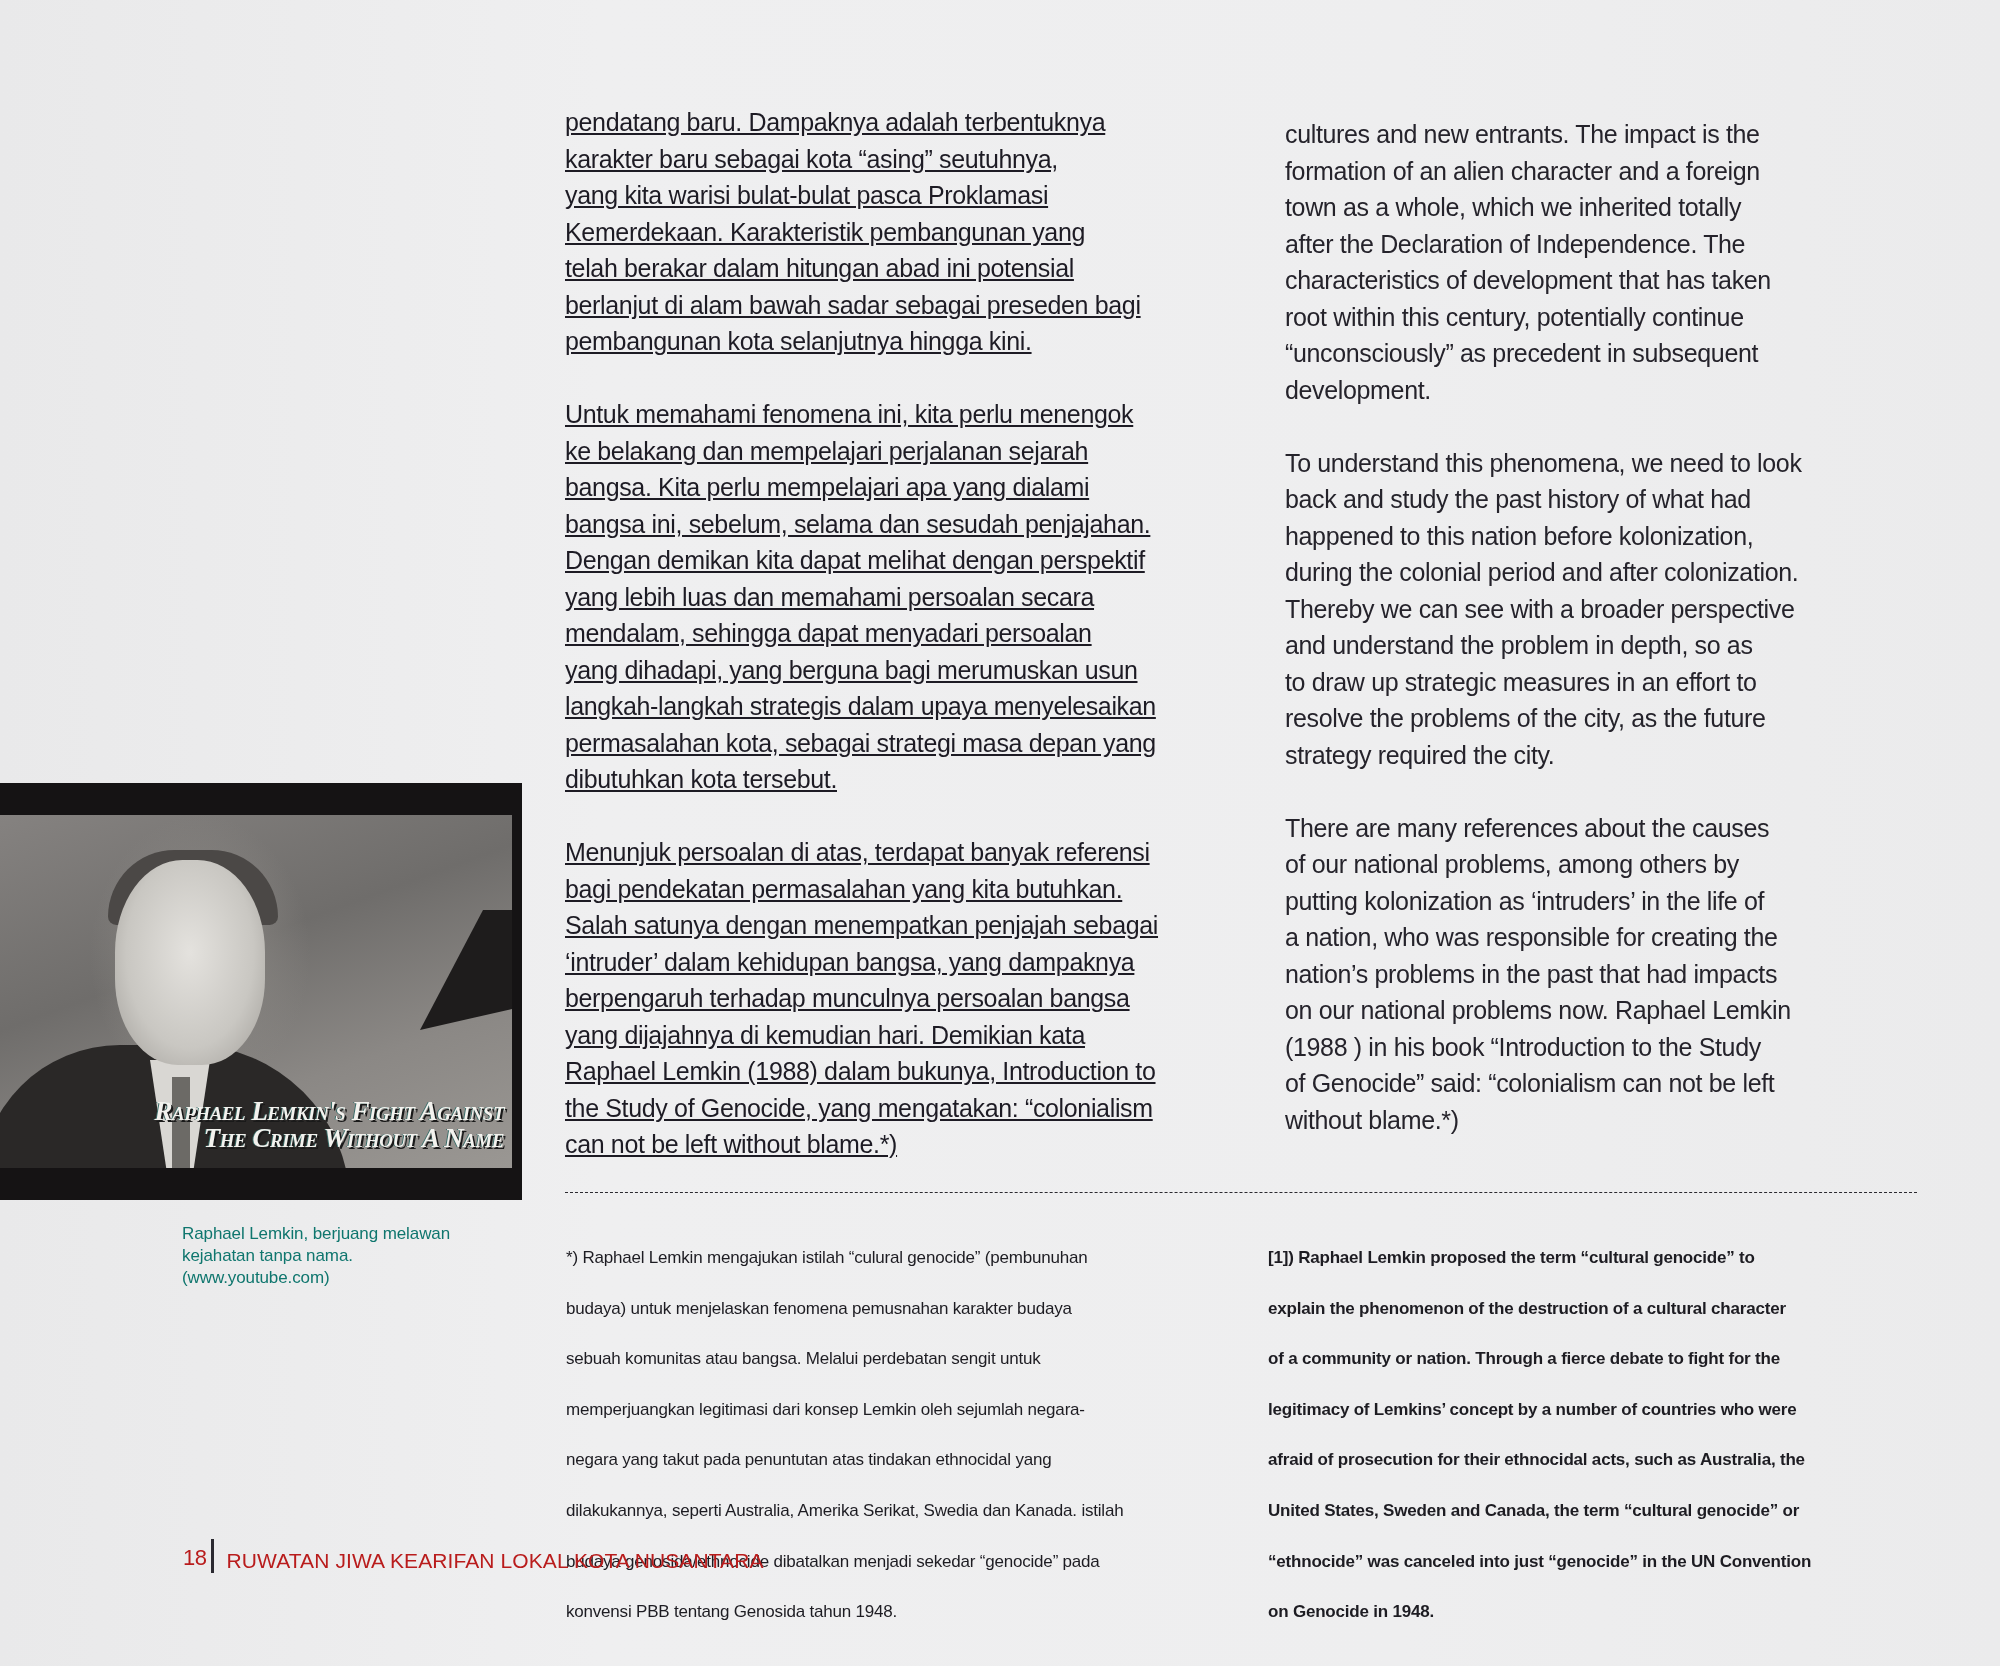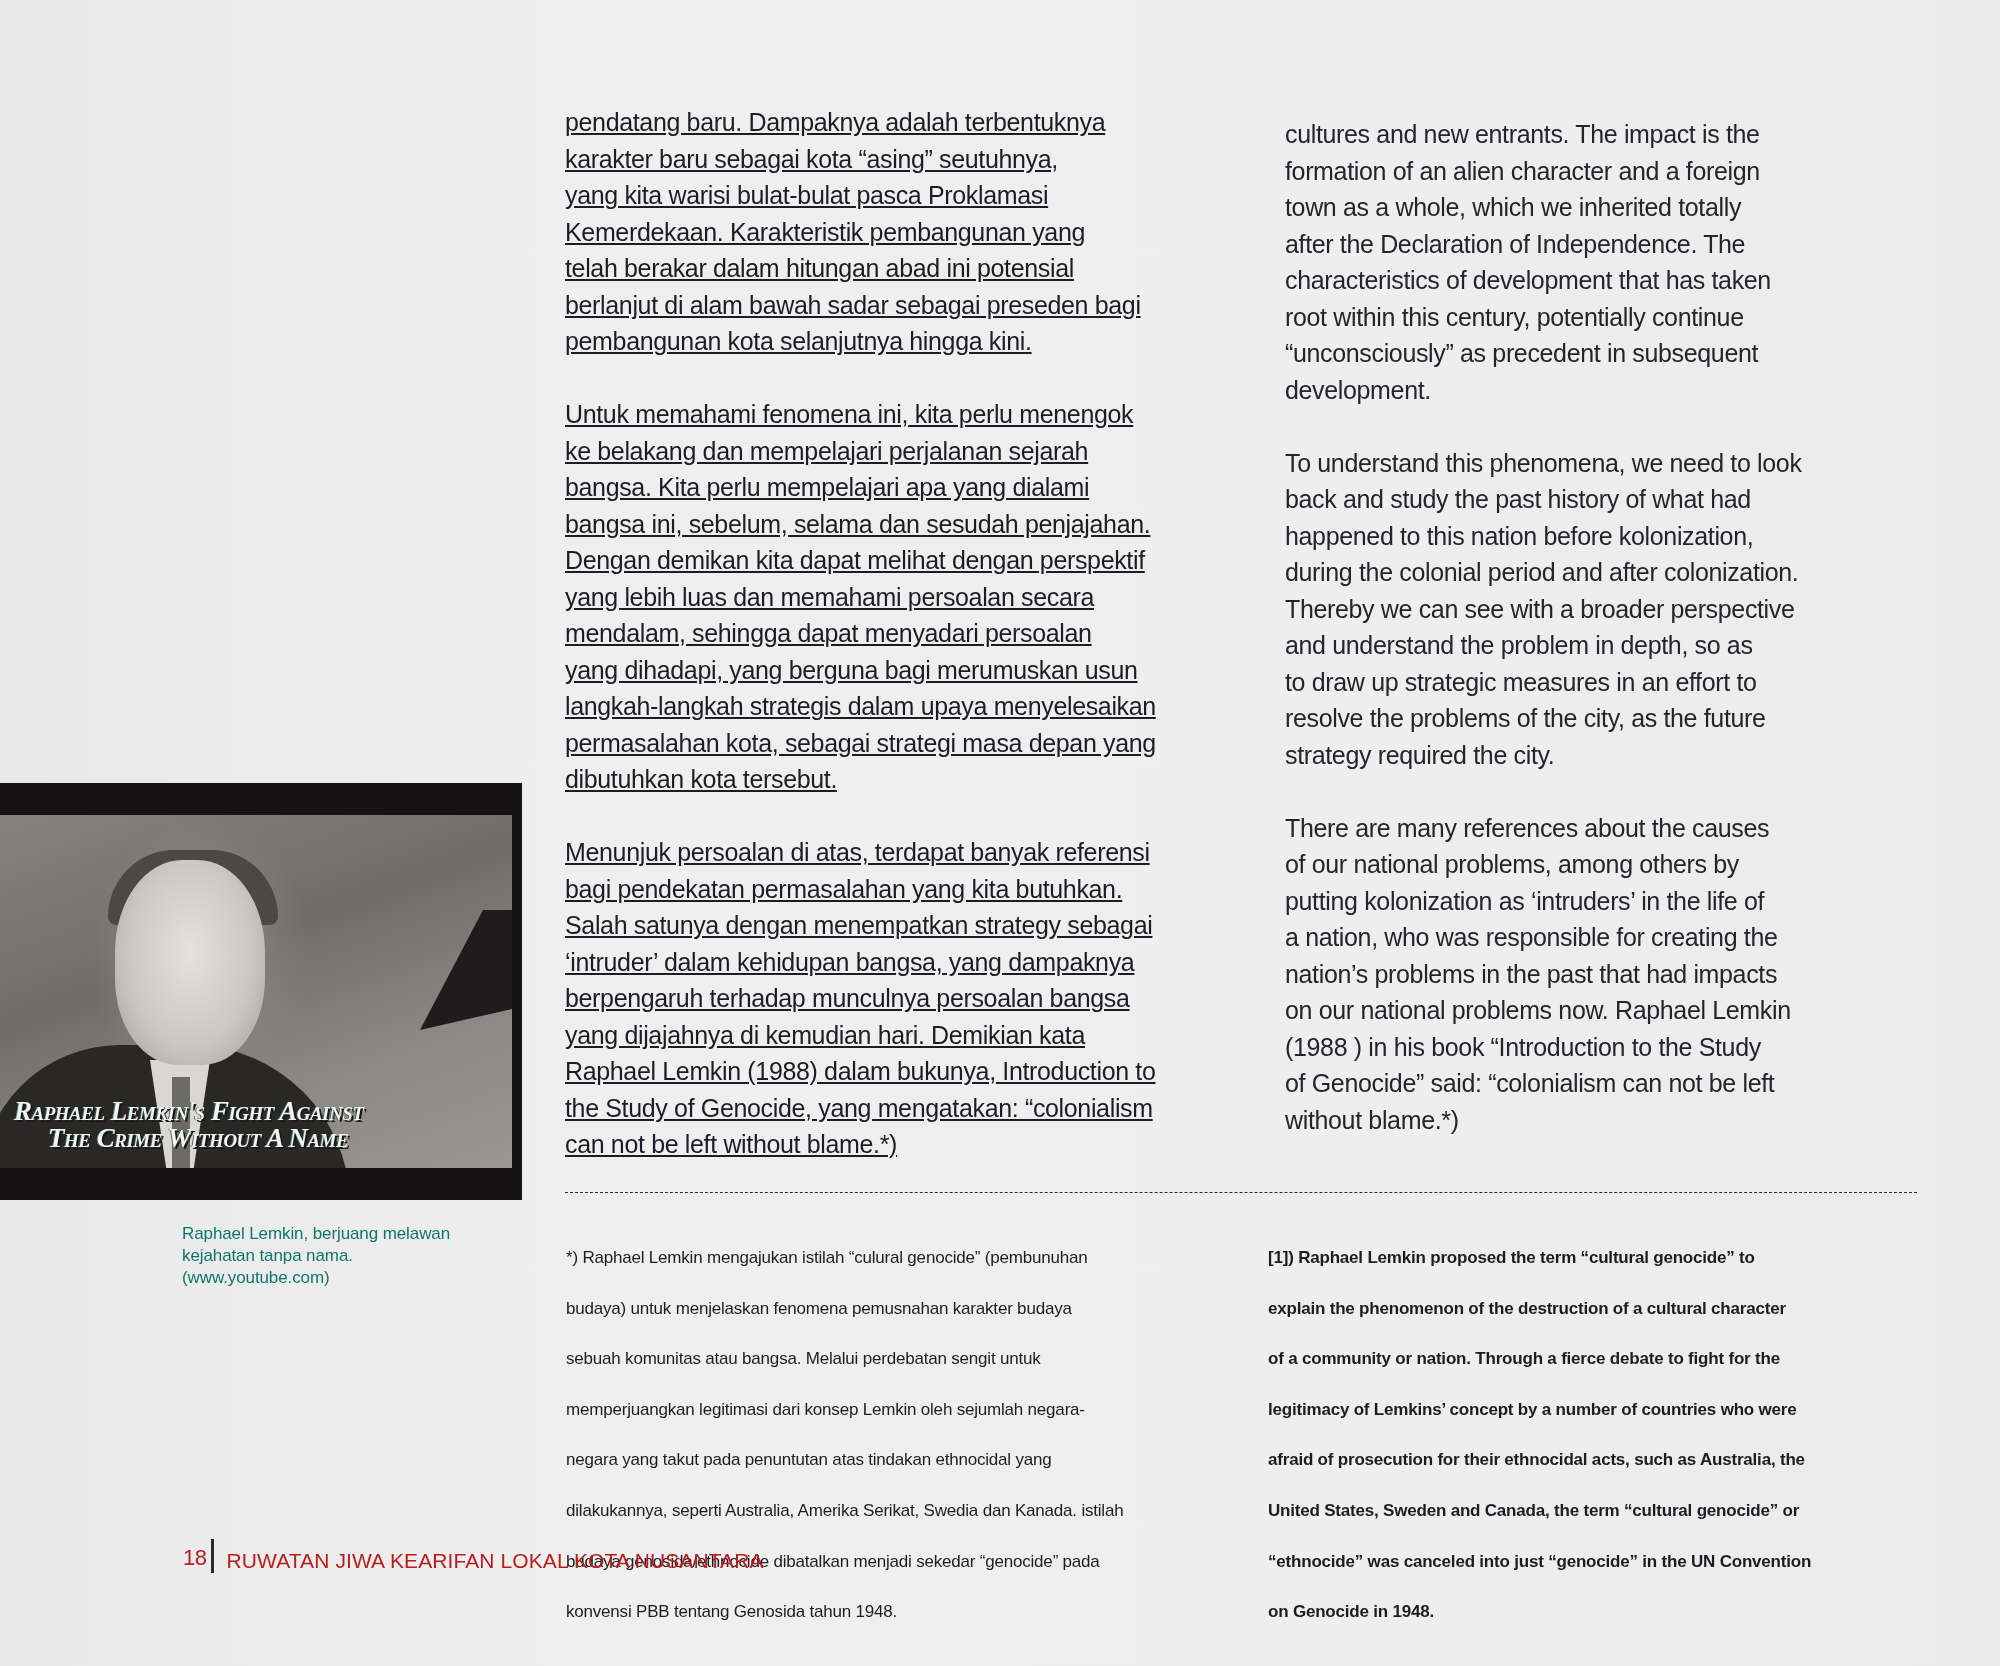--- a/index.html
+++ b/index.html
@@ -16,20 +16,21 @@
     white-space: nowrap;
   }
   .col .line { display: block; height: 36.5px; }
   .col .gap { display: block; height: 36.5px; }
   #col-id { left: 565px; top: 104px; text-decoration: underline; }
   #col-en { left: 1268px; top: 116px; color: #25232b; margin-left: 17px; }
 
   .photo-frame {
     position: absolute; left: 0; top: 783px; width: 522px; height: 417px;
     background: #151314;
+    text-align: right;
   }
   .photo {
     position: absolute; left: 0; top: 32px; width: 512px; height: 353px;
     background:
       radial-gradient(ellipse 70px 95px at 195px 150px, #d6d4d1 0%, #bcbab6 55%, rgba(0,0,0,0) 100%),
       radial-gradient(ellipse 110px 140px at 200px 140px, #8f8c88 0%, rgba(0,0,0,0) 100%),
       linear-gradient(160deg, #858280 0%, #6f6d6b 40%, #8b8885 70%, #9a9793 100%);
     overflow: hidden;
   }
   .photo .suit {
@@ -120,21 +121,21 @@
     <span class="line">mendalam, sehingga dapat menyadari persoalan</span>
     <span class="line">yang dihadapi, yang berguna bagi merumuskan usun</span>
     <span class="line">langkah-langkah strategis dalam upaya menyelesaikan</span>
     <span class="line">permasalahan kota, sebagai strategi masa depan yang</span>
     <span class="line">dibutuhkan kota tersebut.</span>
   </div>
   <span class="gap"></span>
   <div>
     <span class="line">Menunjuk persoalan di atas, terdapat banyak referensi</span>
     <span class="line">bagi pendekatan permasalahan yang kita butuhkan.</span>
-    <span class="line">Salah satunya dengan menempatkan strategy sebagai</span>
+    <span class="line">Salah satunya dengan menempatkan penjajah sebagai</span>
     <span class="line">‘intruder’ dalam kehidupan bangsa, yang dampaknya</span>
     <span class="line">berpengaruh terhadap munculnya persoalan bangsa</span>
     <span class="line">yang dijajahnya di kemudian hari. Demikian kata</span>
     <span class="line">Raphael Lemkin (1988) dalam bukunya, Introduction to</span>
     <span class="line">the Study of Genocide,  yang mengatakan: “colonialism</span>
     <span class="line">can not be left without blame.*)</span>
   </div>
 </div>
 
 <div class="col" id="col-en">

